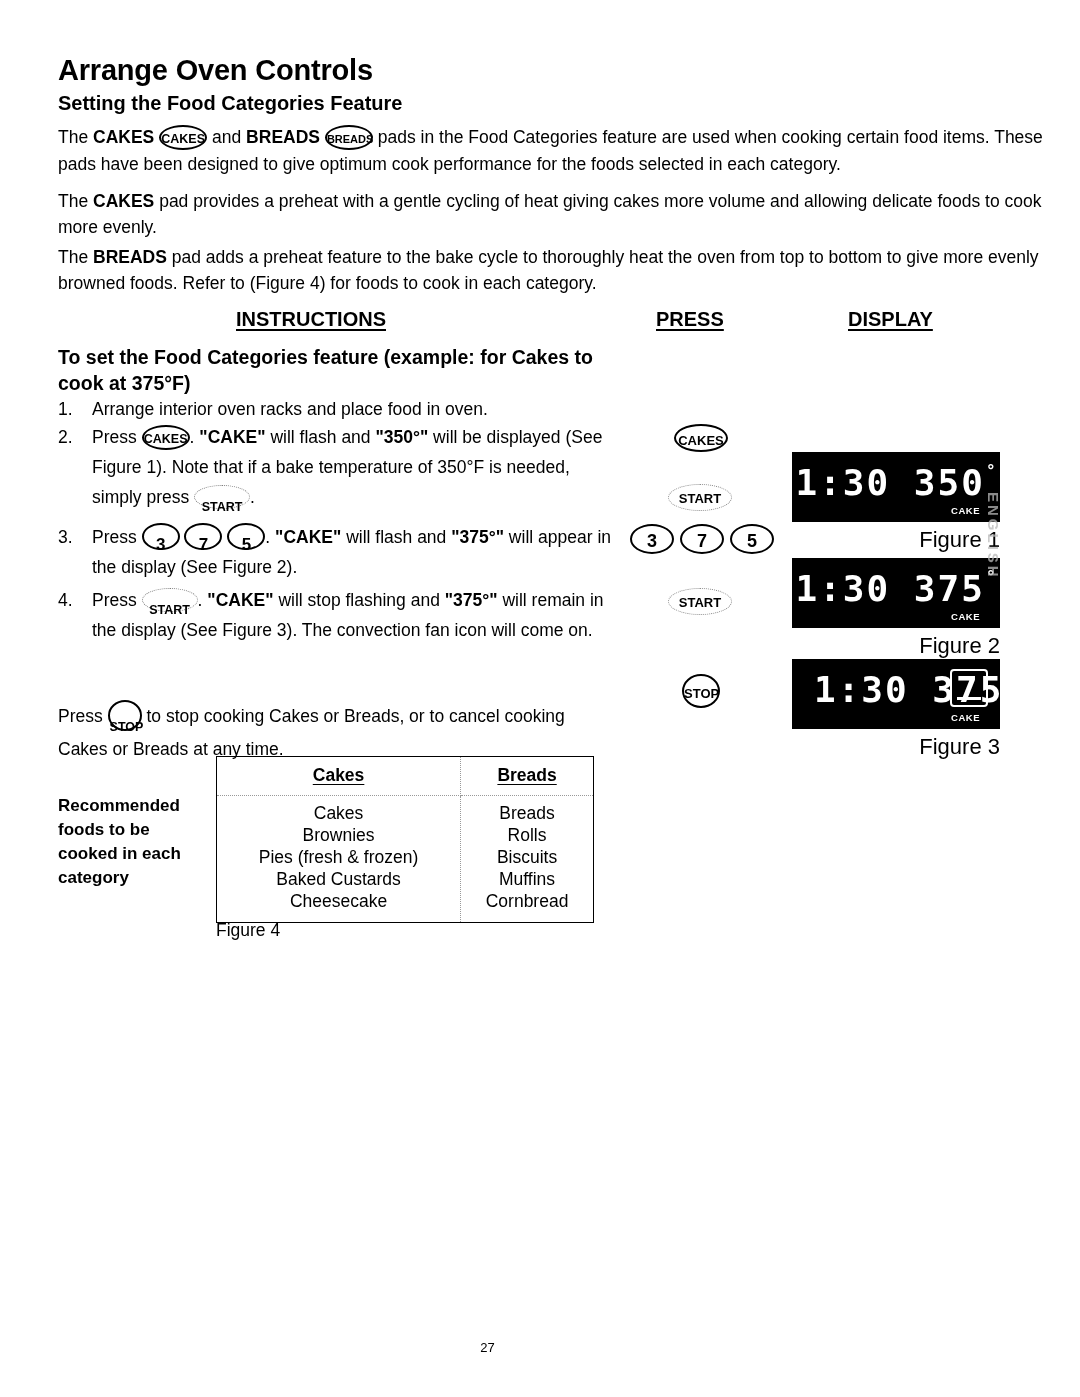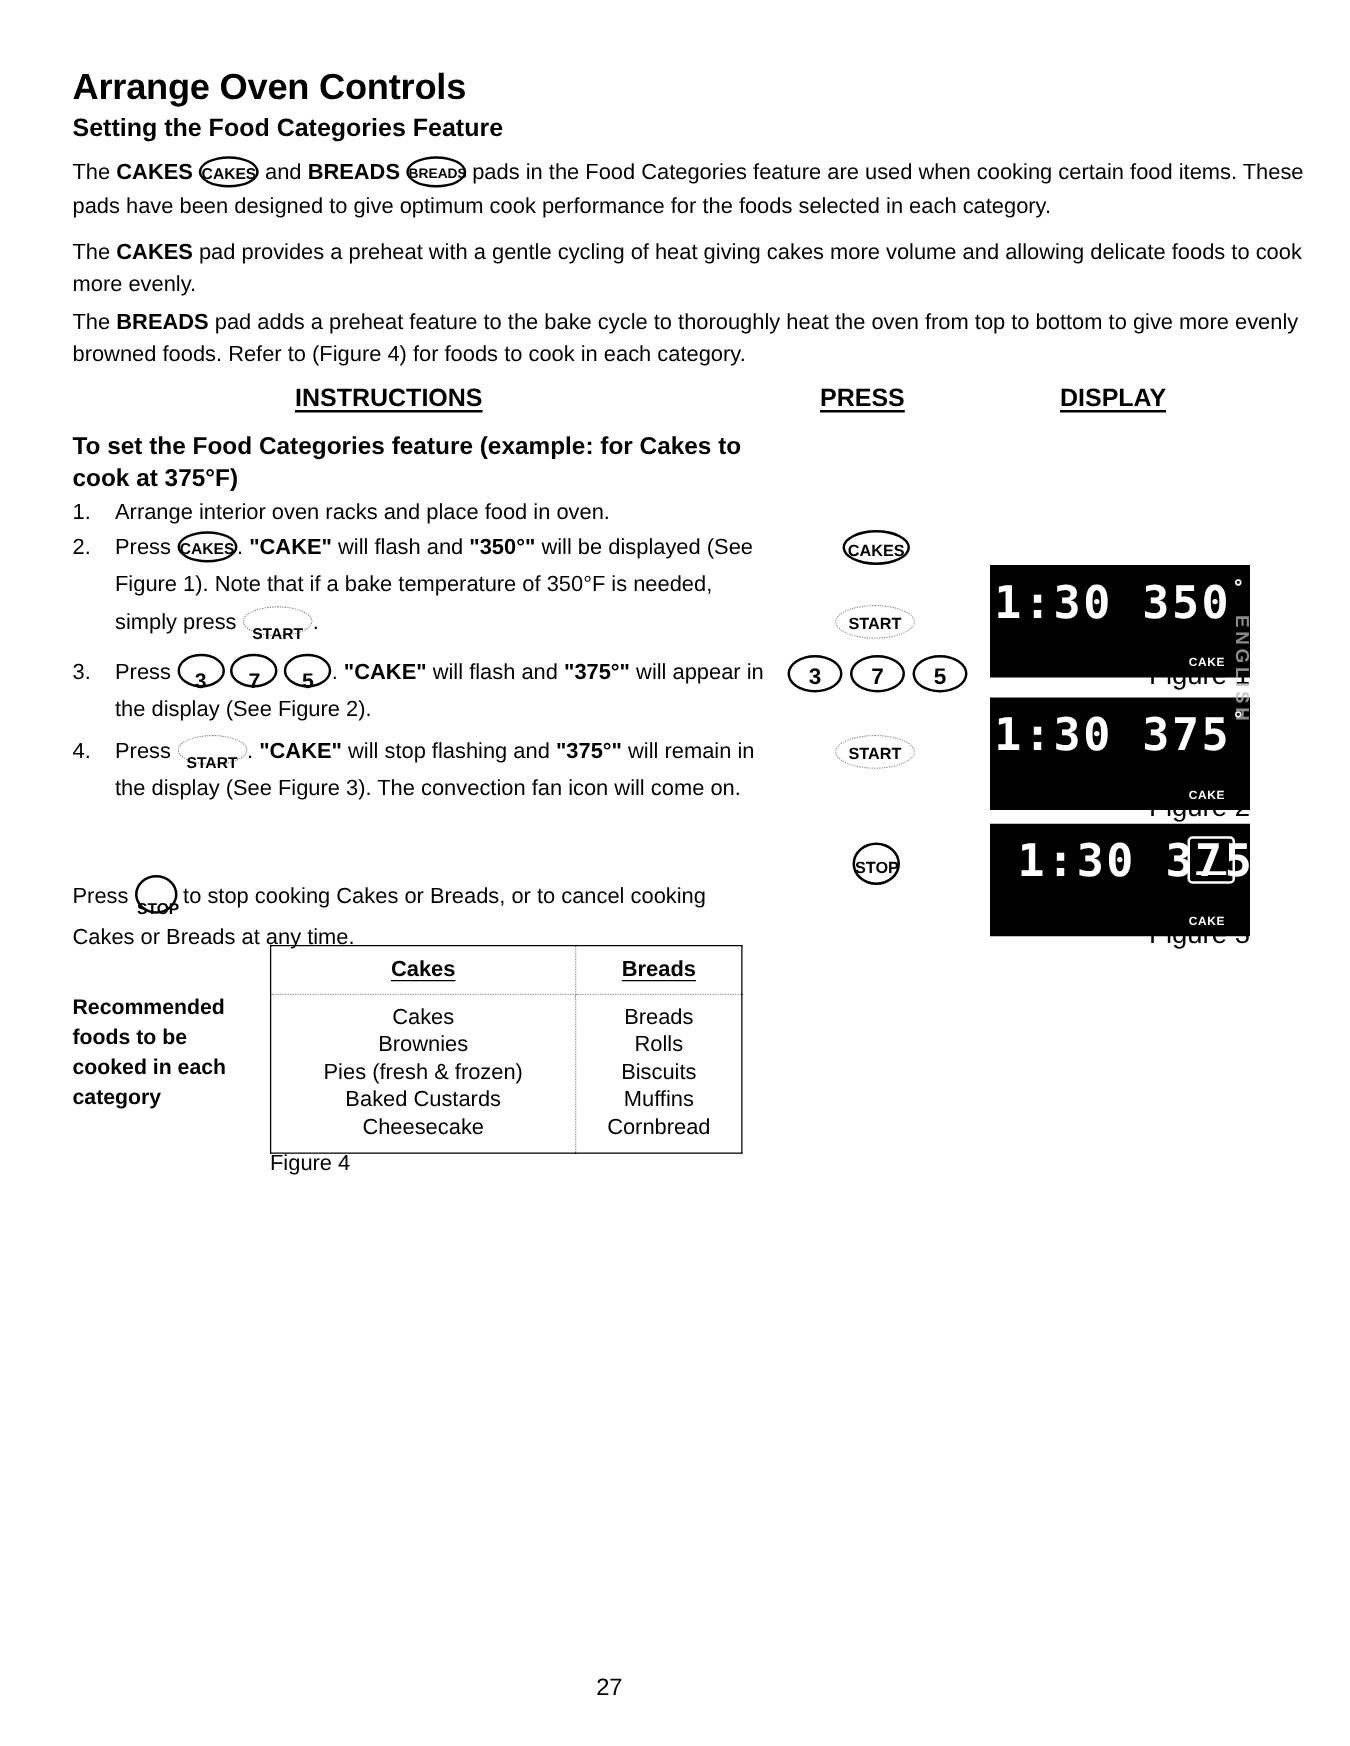--- a/index.html
+++ b/index.html
@@ -281,21 +281,21 @@
   .fig-caption {
     position: absolute;
     width: 100%;
     text-align: right;
     font-size: 22px;
   }
 
   #fig1-wrap { left: 792px; top: 452px; width: 208px; }
   #fig2-wrap { left: 792px; top: 558px; width: 208px; }
   #fig3-wrap { left: 792px; top: 659px; width: 208px; }
-  #fig1-wrap .lcd, #fig2-wrap .lcd, #fig3-wrap .lcd { width: 208px; height: 90px; padding-left: 29px; }
+  #fig1-wrap .lcd, #fig2-wrap .lcd, #fig3-wrap .lcd { width: 208px; height: 70px; padding-left: 29px; }
   #fig1-wrap .fig-caption, #fig2-wrap .fig-caption, #fig3-wrap .fig-caption { top: 75px; }
 
   
   #scan-artifact {
     position: absolute;
     left: 1002px; top: 492px;
     transform: rotate(90deg);
     transform-origin: left top;
     font-size: 15px;
     font-weight: bold;
@@ -344,21 +344,21 @@
     text-align: left;
     font-size: 17.5px;
   }
 
   
   #page-number {
     position: absolute;
     left: 0; top: 1340px;
     width: 975px;
     text-align: center;
-    font-size: 19px;
+    font-size: 13px;
   }
 </style>
 </head>
 <body>
 
 <div class="page">
 
   <div class="h1">Arrange Oven Controls</div>
   <div class="h2">Setting the Food Categories Feature</div>
 

